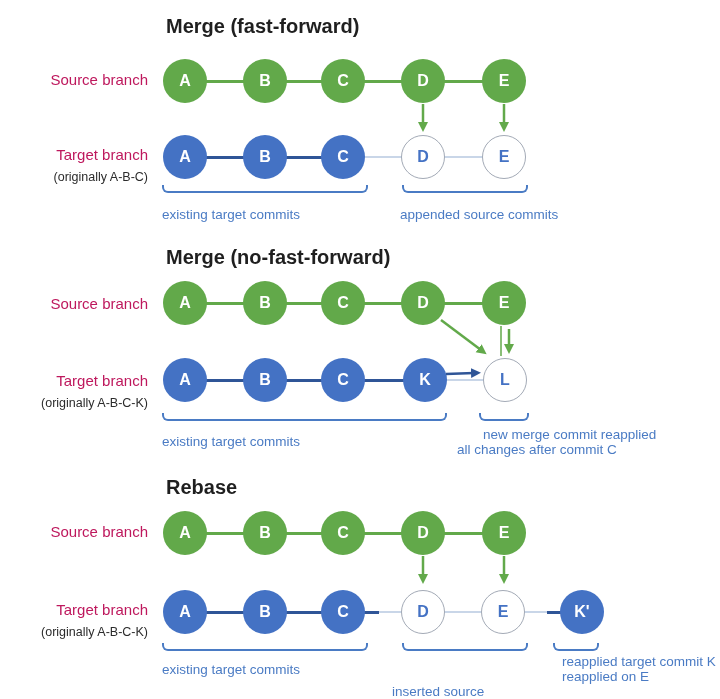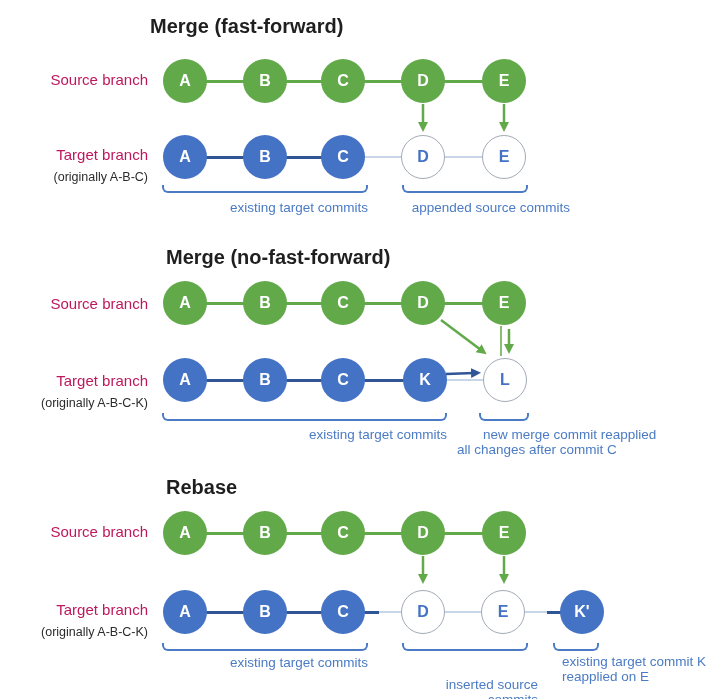--- a/index.html
+++ b/index.html
@@ -14,31 +14,31 @@
   .commit.g{background:#62a94a;color:#ffffff;}
   .commit.b{background:#4472c4;color:#ffffff;}
   .commit.o{background:#ffffff;border:1.5px solid #a3aab6;color:#4472c4;font-weight:600;}
   .line{position:absolute;height:3px;}
   .line.g{background:#62a94a;}
   .line.d{background:#2f5597;}
   .line.l{background:#c9d6e8;height:2px;}
   .brace{position:absolute;height:8px;box-sizing:border-box;
          border:2px solid #4a7bc4;border-top:none;border-radius:0 0 6px 6px;}
   .caption{position:absolute;font-size:13.5px;color:#4a7bc4;white-space:nowrap;}
-  .caption.c{text-align:right;white-space:normal;}
+  .caption.c{text-align:left;white-space:normal;margin-top:7px;}
   svg.overlay{position:absolute;left:0;top:0;pointer-events:none;}
 </style>
 </head>
 <body>
 
 <div class="stage">
 
   
   <div class="sect">
-    <h2 class="title" style="left:150px;top:15px">Merge (fast-forward)</h2>
+    <h2 class="title" style="left:166px;top:15px">Merge (fast-forward)</h2>
 
     <div class="rowlabel" style="top:71px">Source branch</div>
     <div class="rowlabel" style="top:146px">Target branch</div>
     <div class="sublabel" style="top:170px">(originally A-B-C)</div>
 
     
     <div class="line g" style="left:185px;top:80px;width:319px"></div>
     <div class="commit g" style="left:163px;top:59px">A</div>
     <div class="commit g" style="left:243px;top:59px">B</div>
     <div class="commit g" style="left:321px;top:59px">C</div>
@@ -120,21 +120,21 @@
     <div class="commit o" style="left:401px;top:590px">D</div>
     <div class="commit o" style="left:481px;top:590px">E</div>
     <div class="commit b" style="left:560px;top:590px">K'</div>
 
     
     <div class="brace" style="left:162px;top:643px;width:206px"></div>
     <div class="brace" style="left:402px;top:643px;width:126px"></div>
     <div class="brace" style="left:553px;top:643px;width:46px"></div>
     <div class="caption c" style="left:162px;top:655px;width:206px">existing target commits</div>
     <div class="caption c" style="left:392px;top:677px;width:146px">inserted source commits</div>
-    <div class="caption" style="left:562px;top:654px">existing target commit K</div>
+    <div class="caption" style="left:562px;top:654px">reapplied target commit K</div>
     <div class="caption" style="left:562px;top:669px">reapplied on E</div>
   </div>
 
   
   <svg class="overlay" width="720" height="699" viewBox="0 0 720 699">
     <defs>
       <marker id="ah-green" markerUnits="userSpaceOnUse" markerWidth="11" markerHeight="11" refX="3" refY="5" orient="auto">
         <path d="M0,0 L10,5 L0,10 Z" fill="#62a94a"></path>
       </marker>
       <marker id="ah-blue" markerUnits="userSpaceOnUse" markerWidth="11" markerHeight="11" refX="3" refY="5" orient="auto">

